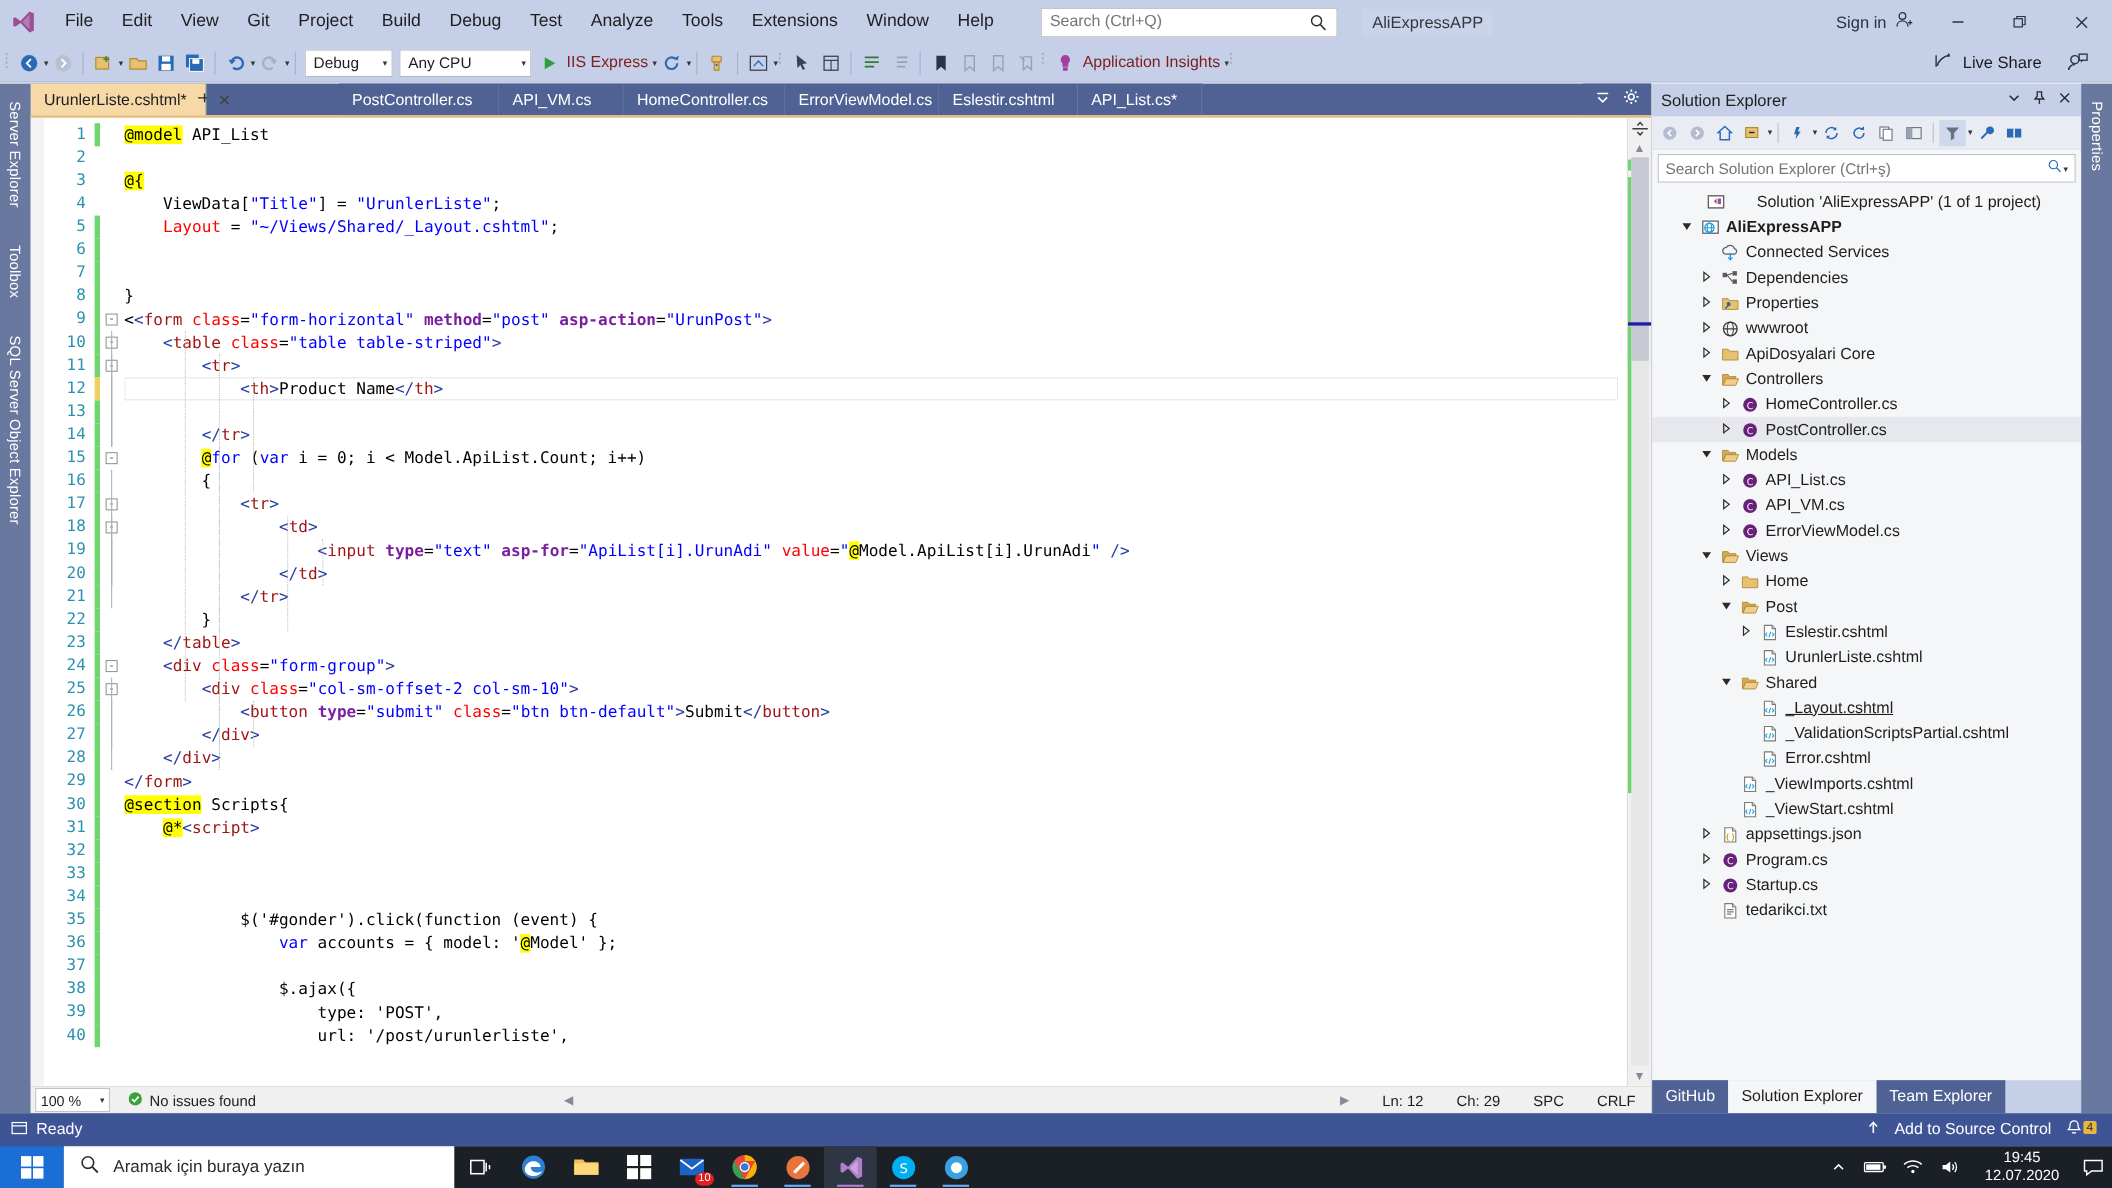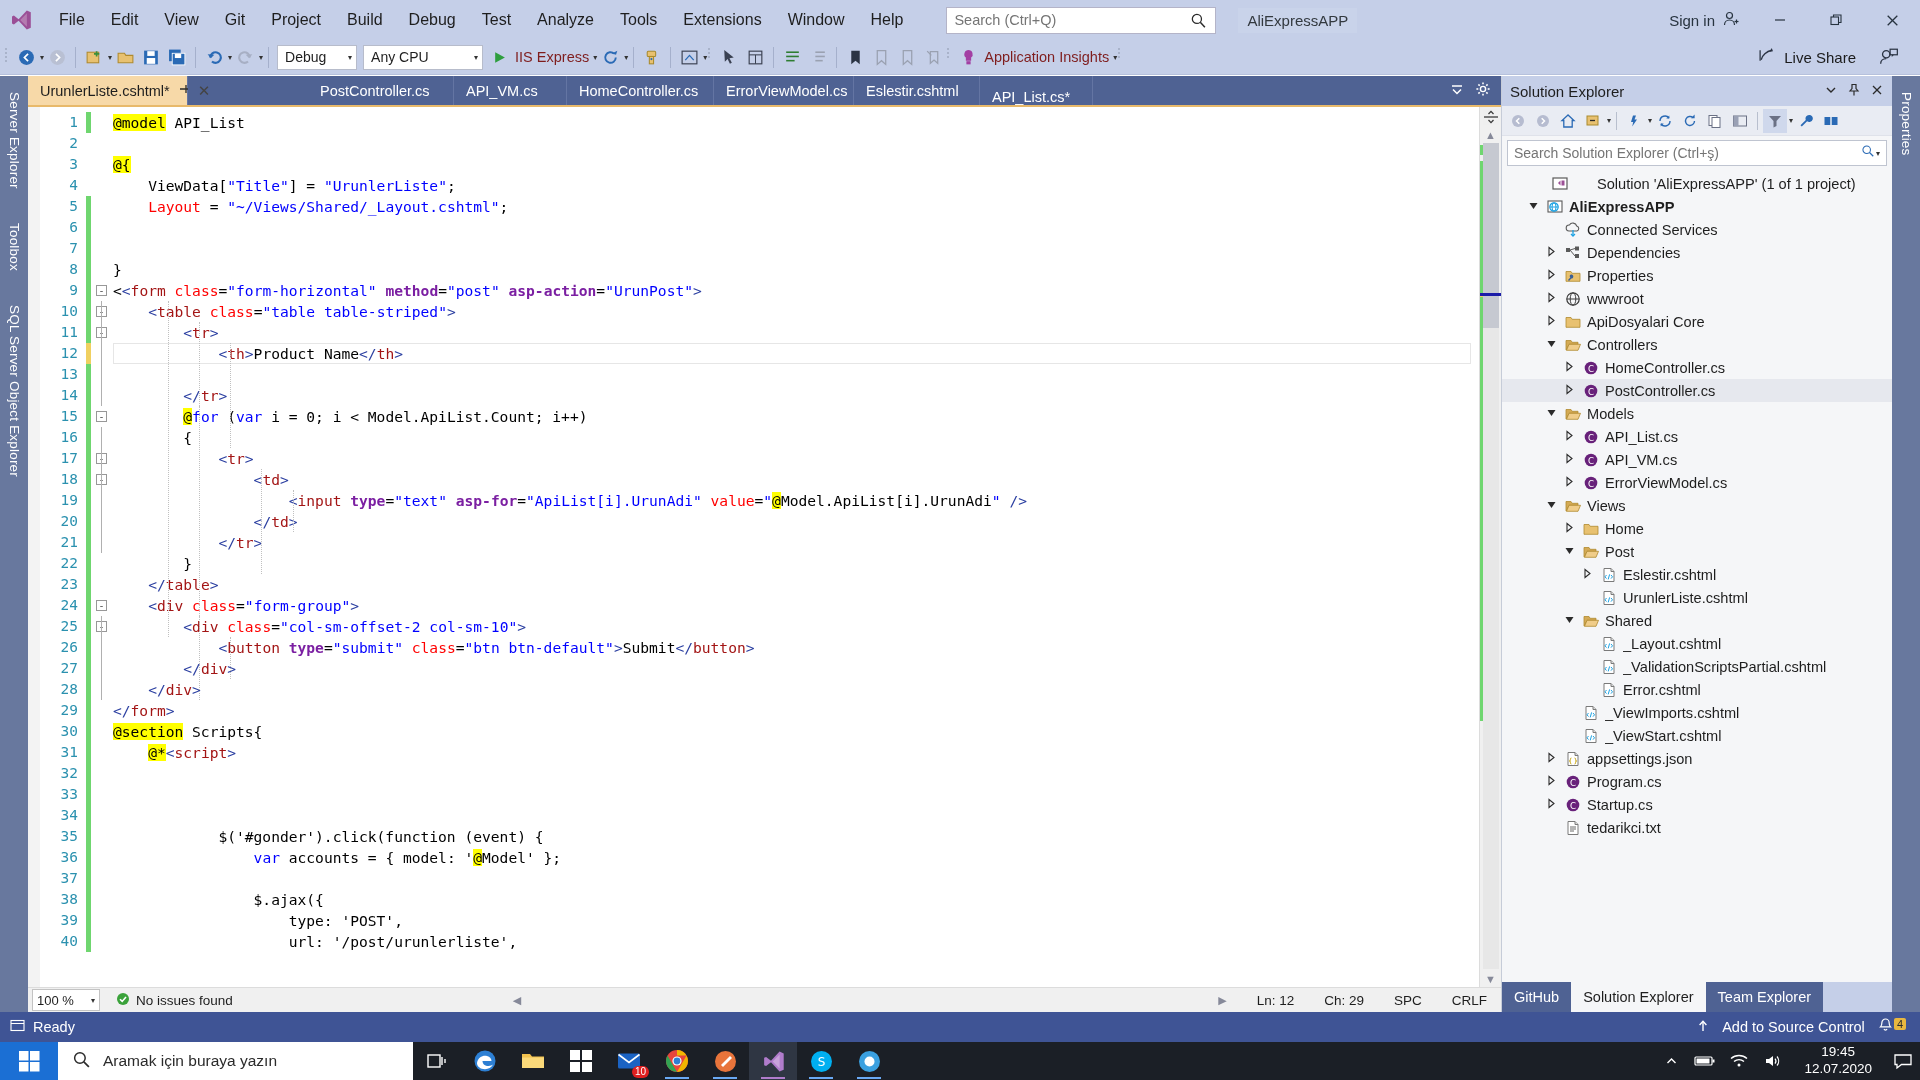--- a/index.html
+++ b/index.html
@@ -529,21 +529,21 @@
             </div>
             <div class="tab" style="width: 147px;">
               <span>HomeController.cs</span>
             </div>
             <div class="tab" style="width: 140px;">
               <span>ErrorViewModel.cs</span>
             </div>
             <div class="tab" style="width: 126px;">
               <span>Eslestir.cshtml</span>
             </div>
-            <div class="tab" style="width: 113px; align-items: flex-end;">
+            <div class="tab" style="width: 113px;">
               <span>API_List.cs*</span>
             </div>
           </div>
         <div class="tabstrip-right">
           <span>
             <svg width="16" height="16" viewBox="0 0 16 16">
                 <path d="M3 5h10M4 8.5l4 4 4-4" fill="none" stroke="#fff" stroke-width="1.5"></path>
               </svg>
           </span>
           <span>
@@ -1066,21 +1066,21 @@
                 <path d="M1.5 3h8L5.5 9z" fill="#2b2b2b"></path>
               </svg></span>
             <span class="ic">
               <svg width="16" height="16" viewBox="0 0 16 16">
                 <path d="M1 3.5h5l1.2 1.8H13v2H4L1.5 13H1z" fill="#d4aa55" stroke="#b08a2e" stroke-width=".8"></path>
                 <path d="M4 7.3h11.5L13 13.3H1.5z" fill="#f0cd8a" stroke="#b08a2e" stroke-width=".8"></path>
               </svg>
             </span>
             <span class="lbl">Shared</span>
           </div>
-          <div class="tnode" style="padding-left: 78px;">
+          <div class="tnode" style="padding-left: 78px; text-decoration: underline;">
             <span class="exp"></span>
             <span class="ic">
               <svg width="16" height="16" viewBox="0 0 16 16">
                 <path d="M3 1.5h7l3 3v10H3z" fill="#fff" stroke="#7a7a7a" stroke-width="1"></path>
                 <path d="M10 1.5v3h3" fill="#ddd" stroke="#7a7a7a" stroke-width="1"></path>
                 <path d="M5.5 8 4 9.8l1.5 1.8M10 8l1.5 1.8-1.5 1.8M8.6 7.4 7.2 12.4" stroke="#1ba1e2" stroke-width="1" fill="none"></path>
               </svg>
             </span>
             <span class="lbl">_Layout.cshtml</span>
           </div>

